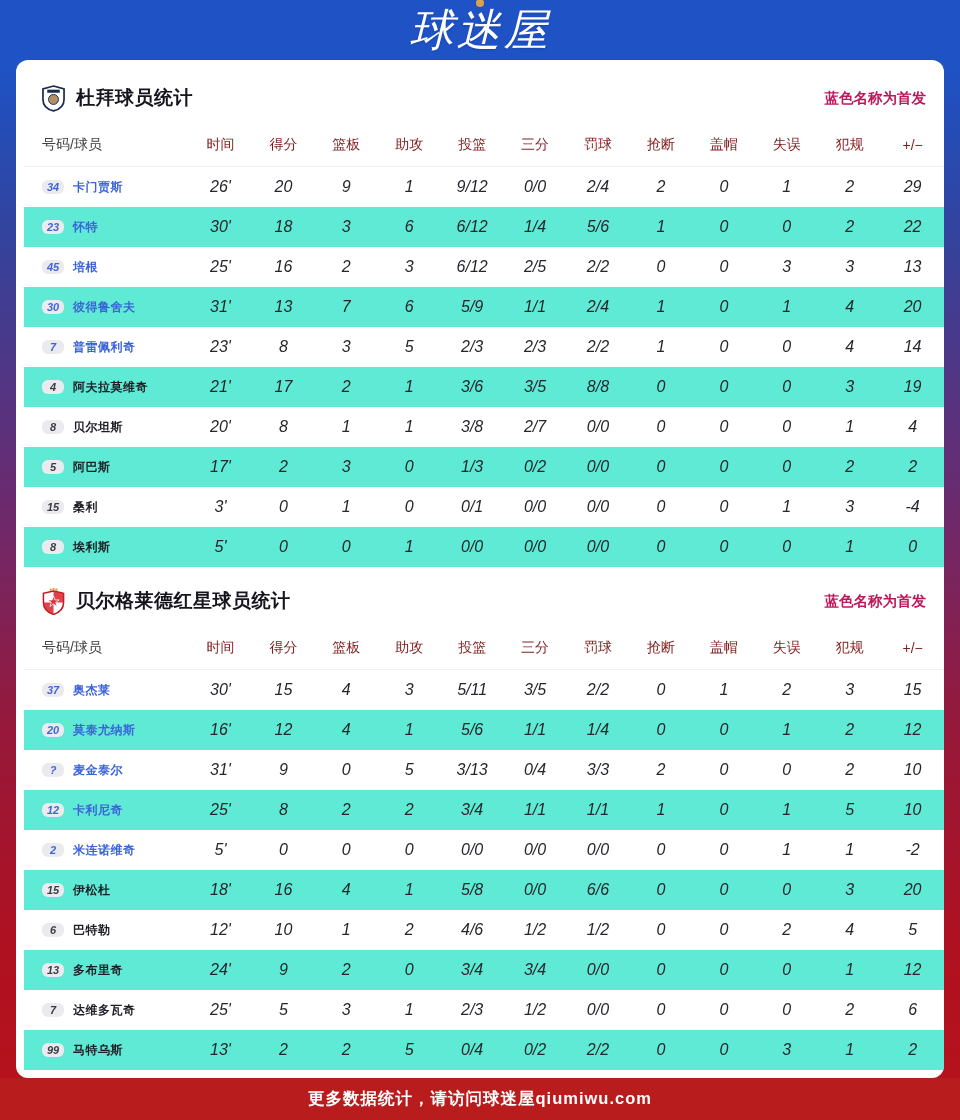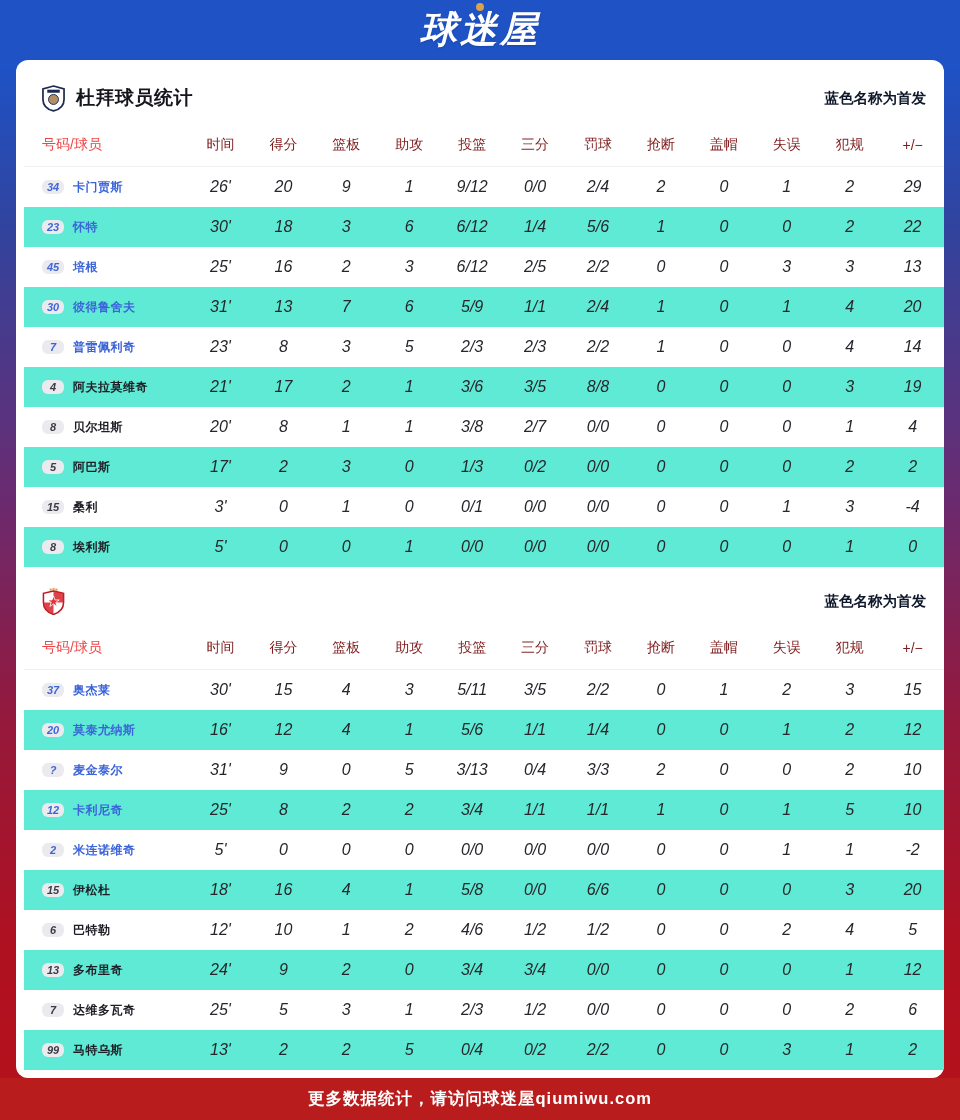--- a/index.html
+++ b/index.html
@@ -3,32 +3,32 @@
 <meta charset="utf-8">
 <style>
   html,body{margin:0;padding:0;}
   body{
     width:960px;height:1120px;
     font-family:"Liberation Sans","DejaVu Sans",sans-serif;
     background:linear-gradient(180deg,#1e52c5 0%,#1e52c5 6%,#31449f 20%,#6c2a6e 45%,#96183a 65%,#b01120 85%,#b5121b 100%);
     display:flex;flex-direction:column;overflow:hidden;
   }
   .site-header{height:60px;flex:0 0 60px;display:flex;align-items:center;justify-content:center;position:relative;}
-  .logo{position:relative;color:#fff;font-size:37px;font-weight:bold;font-style:italic;letter-spacing:3px;text-shadow:0 1px 2px rgba(0,0,0,.15);}
+  .logo{position:relative;color:#fff;font-size:44px;font-weight:normal;font-style:italic;letter-spacing:3px;text-shadow:0 1px 2px rgba(0,0,0,.15);}
   .logo-dot{position:absolute;top:-2px;left:50%;margin-left:-4px;width:8px;height:8px;border-radius:50%;background:#d9a24b;}
   .card{
     flex:1;margin:0 16px;background:#ffffff;border-radius:12px;
     padding:4px 0 0 8px;overflow:hidden;display:flex;flex-direction:column;
   }
   .section-head{display:flex;align-items:center;height:52px;padding:8px 18px 0 18px;}
   .crest{width:24px;height:28px;margin-right:10px;flex:0 0 auto;display:flex;align-items:center;}
   .section-title{font-size:19px;font-weight:bold;color:#15151d;letter-spacing:.5px;}
-  .legend{margin-left:auto;font-size:14.5px;font-weight:bold;color:#0f172a;}
+  .legend{margin-left:auto;font-size:14.5px;font-weight:bold;color:#be185d;}
   .col-head{display:flex;align-items:center;height:42px;border-bottom:1px solid #f0f0f4;}
-  .col-head .c0{font-size:14px;color:#ef4444;}
+  .col-head .c0{font-size:14px;color:#404040;}
   .col-head .cell{font-size:14px;color:#7f1d1d;font-style:normal;}
   .row{display:flex;align-items:center;height:40px;}
   .row.alt{background:#5eead4;}
   .c0{flex:0 0 165px;padding-left:18px;display:flex;align-items:center;box-sizing:border-box;}
   .cell{flex:1;text-align:center;font-size:16px;font-style:italic;font-weight:500;color:#26262c;white-space:nowrap;}
   .num-badge{
     display:inline-block;min-width:16px;padding:1px 3px;margin-right:9px;
     background:#eaeaef;border-radius:6px;text-align:center;
     font-size:11px;font-style:italic;font-weight:bold;color:#3c3c46;
   }
@@ -268,20 +268,21 @@
           <svg viewBox="0 0 24 28" width="23" height="27">
             <rect x="8" y="0.5" width="2.2" height="2.2" fill="#d9a24b"></rect>
             <rect x="11" y="0" width="2.2" height="2.5" fill="#d9a24b"></rect>
             <rect x="14" y="0.5" width="2.2" height="2.2" fill="#d9a24b"></rect>
             <path d="M12 3 L22.5 5.5 V15 C22.5 21.5 18 25.5 12 27.5 C6 25.5 1.5 21.5 1.5 15 V5.5 Z" fill="#ffffff" stroke="#c01822" stroke-width="1.6"></path>
             <path d="M12 3 L22.5 5.5 V15 L12 15 Z" fill="#d8222c" opacity="0.85"></path>
             <path d="M1.5 15 C1.5 21.5 6 25.5 12 27.5 L12 15 Z" fill="#d8222c" opacity="0.85"></path>
             <path d="M12 8.2 L13.5 12.4 L18 12.4 L14.4 15 L15.8 19.2 L12 16.6 L8.2 19.2 L9.6 15 L6 12.4 L10.5 12.4 Z" fill="#e1333d" stroke="#ffffff" stroke-width="0.8"></path>
           </svg>
         </span>
+      <span class="section-title">贝尔格莱德红星球员统计</span>
       <span class="legend">蓝色名称为首发</span>
     </div>
     <div class="col-head">
         <span class="c0">号码/球员</span>
         <span class="cell">时间</span>
         <span class="cell">得分</span>
         <span class="cell">篮板</span>
         <span class="cell">助攻</span>
         <span class="cell">投篮</span>
         <span class="cell">三分</span>

